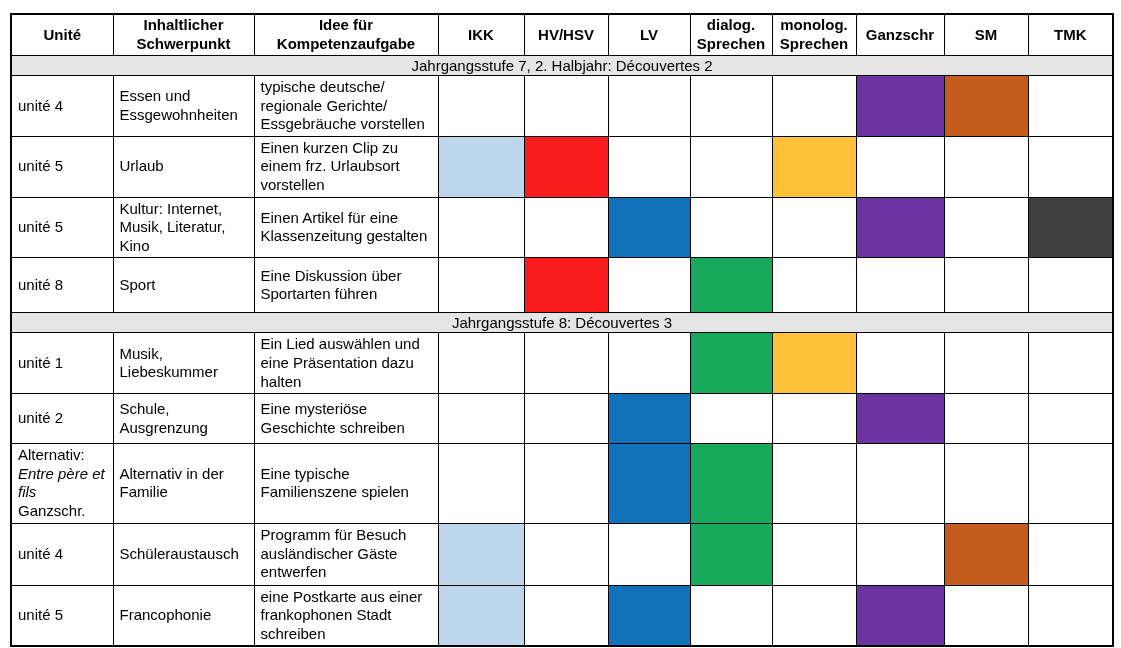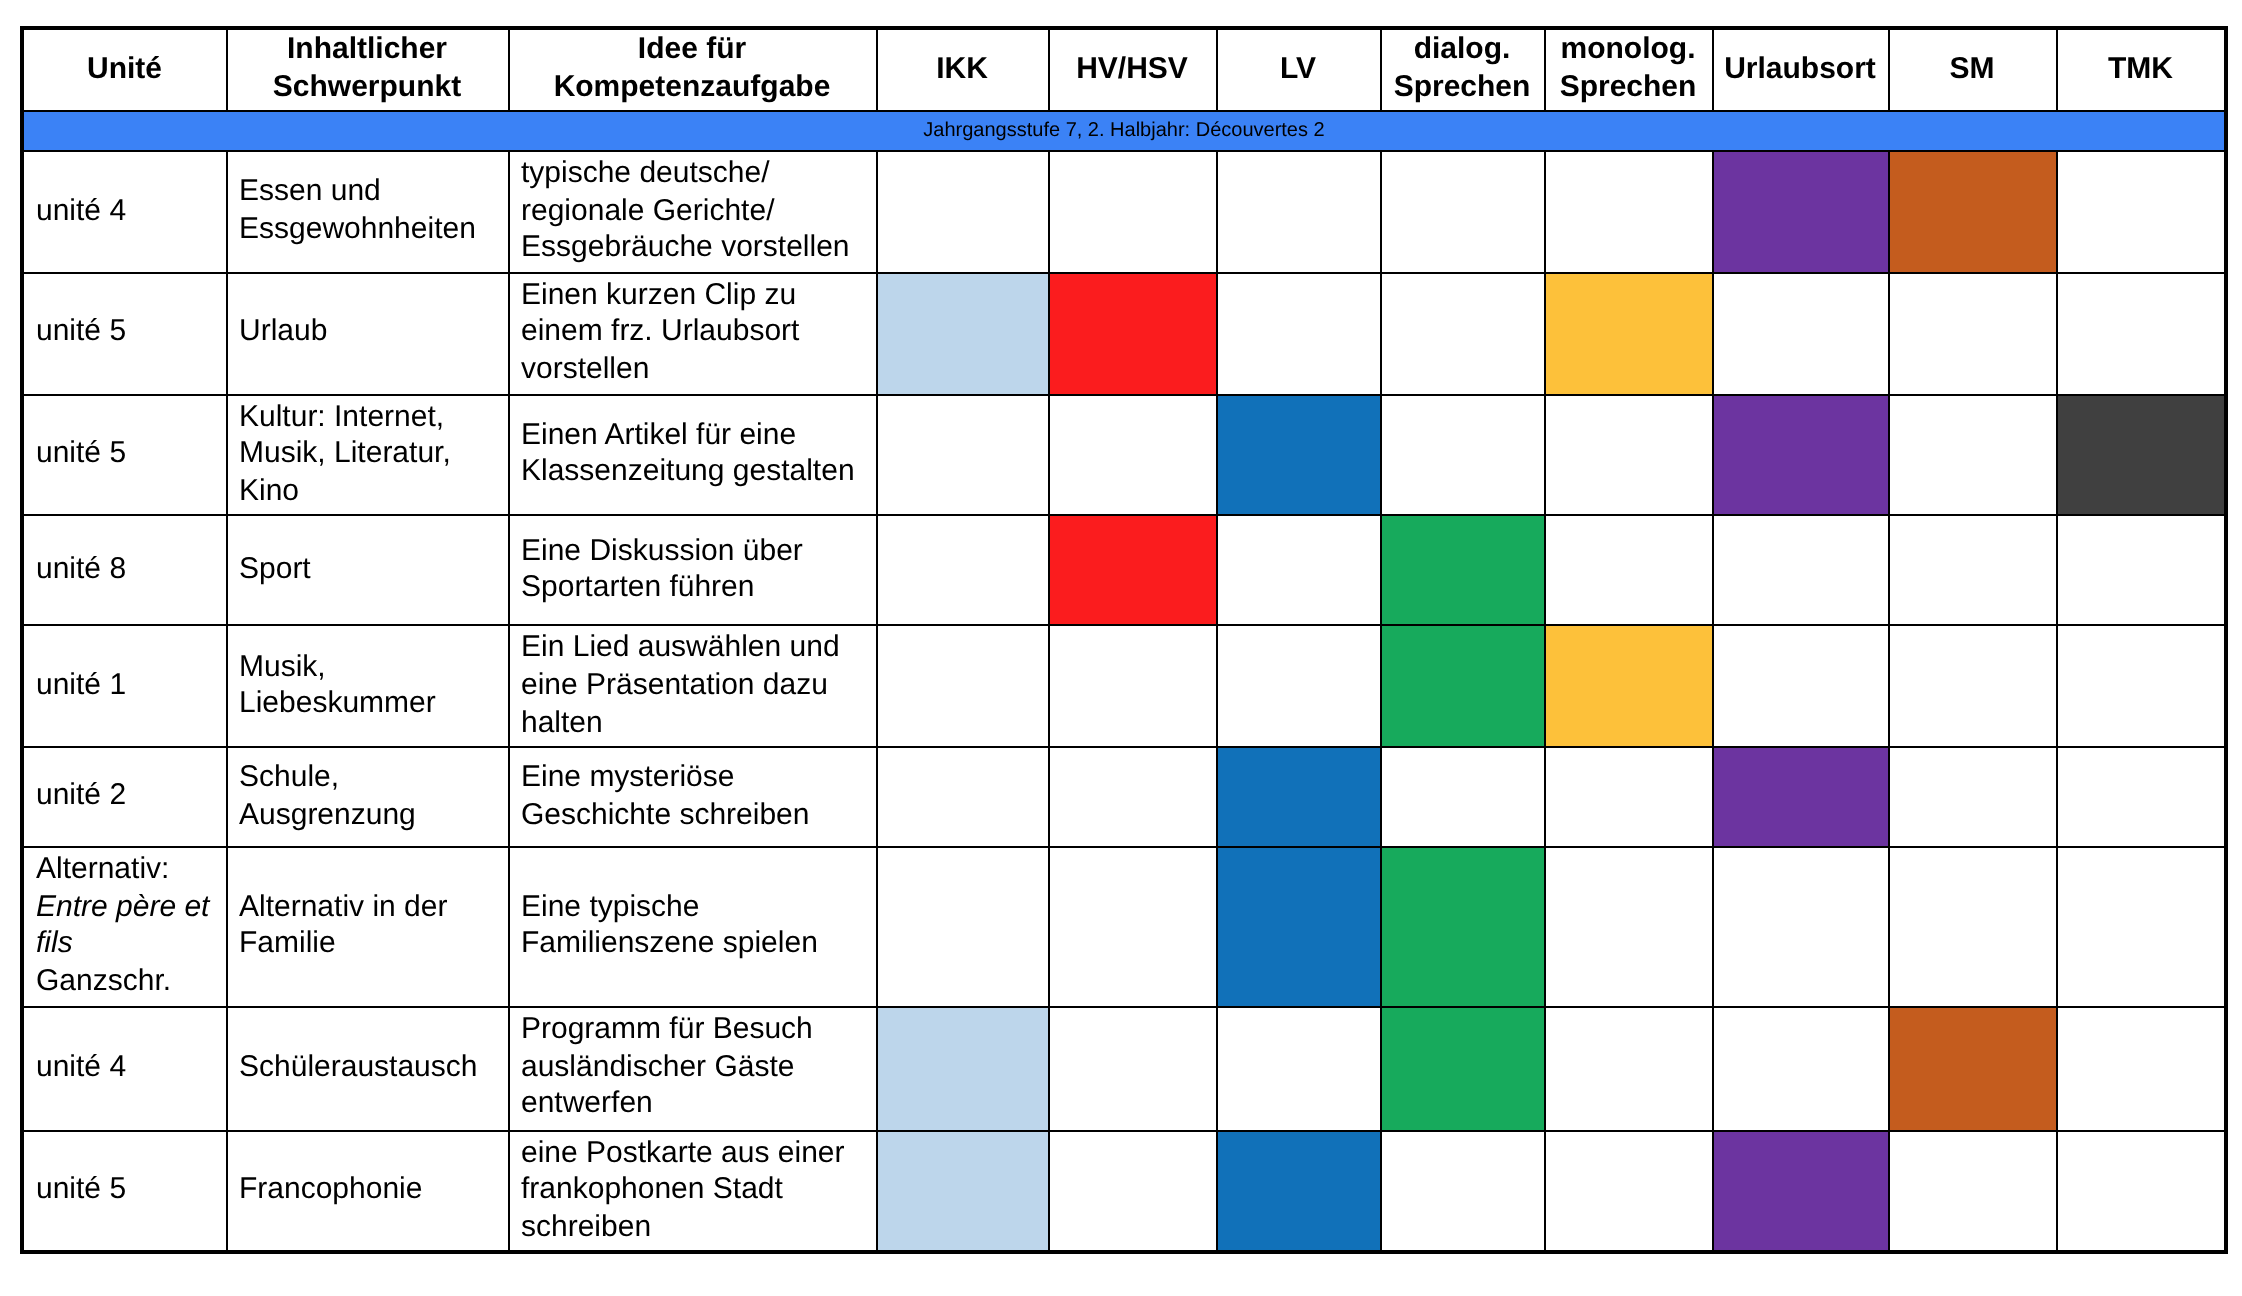--- a/index.html
+++ b/index.html
@@ -3,21 +3,21 @@
 <meta charset="utf-8">
 <style>
   html,body{margin:0;padding:0;background:#fff;color:#000;
     font-family:"Liberation Sans",sans-serif;}
   .wrap{padding:13px 9px 0 10px;width:1102px;}
   table{border-collapse:collapse;table-layout:fixed;width:1102px;
     border:2px solid #000;}
   th,td{border:1px solid #000;overflow:hidden;}
   th{font-size:15px;font-weight:bold;text-align:center;vertical-align:middle;
     padding:1px 2px;height:38px;line-height:1.25;}
-  tr.section td{background:#3b82f6;font-size:10px;text-align:center;
+  tr.section td{background:#e5e5e5;font-size:15px;text-align:center;
     vertical-align:middle;height:19px;padding:0 2px;font-weight:normal;margin-left:26px;}
   td.c{font-size:15px;vertical-align:middle;padding:2px 6px;line-height:1.24;
     text-align:left;}
   td.m{padding:0;}
   i{font-style:italic;}
 </style>
 </head>
 <body>
 
 <div class="wrap">
@@ -38,21 +38,21 @@
   <thead>
     <tr>
       <th>Unité</th>
       <th>Inhaltlicher Schwerpunkt</th>
       <th>Idee für Kompetenzaufgabe</th>
       <th>IKK</th>
       <th>HV/HSV</th>
       <th>LV</th>
       <th>dialog. Sprechen</th>
       <th>monolog. Sprechen</th>
-      <th>Urlaubsort</th>
+      <th>Ganzschr</th>
       <th>SM</th>
       <th>TMK</th>
     </tr>
   </thead>
   <tbody>
     <tr class="section">
       <td colspan="11">Jahrgangsstufe 7, 2. Halbjahr: Découvertes 2</td>
     </tr>
 
     <tr style="height:54px">
@@ -104,20 +104,23 @@
       <td class="m"></td>
       <td class="m" style="background-color: rgb(251, 28, 30);"></td>
       <td class="m"></td>
       <td class="m" style="background-color: rgb(23, 170, 92);"></td>
       <td class="m"></td>
       <td class="m"></td>
       <td class="m"></td>
       <td class="m"></td>
     </tr>
 
+    <tr class="section">
+      <td colspan="11">Jahrgangsstufe 8: Découvertes 3</td>
+    </tr>
 
     <tr style="height:40px">
       <td class="c">unité 1</td>
       <td class="c">Musik, Liebeskummer</td>
       <td class="c">Ein Lied auswählen und eine Präsentation dazu halten</td>
       <td class="m"></td>
       <td class="m"></td>
       <td class="m"></td>
       <td class="m" style="background-color: rgb(23, 170, 92);"></td>
       <td class="m" style="background-color: rgb(253, 193, 58);"></td>

